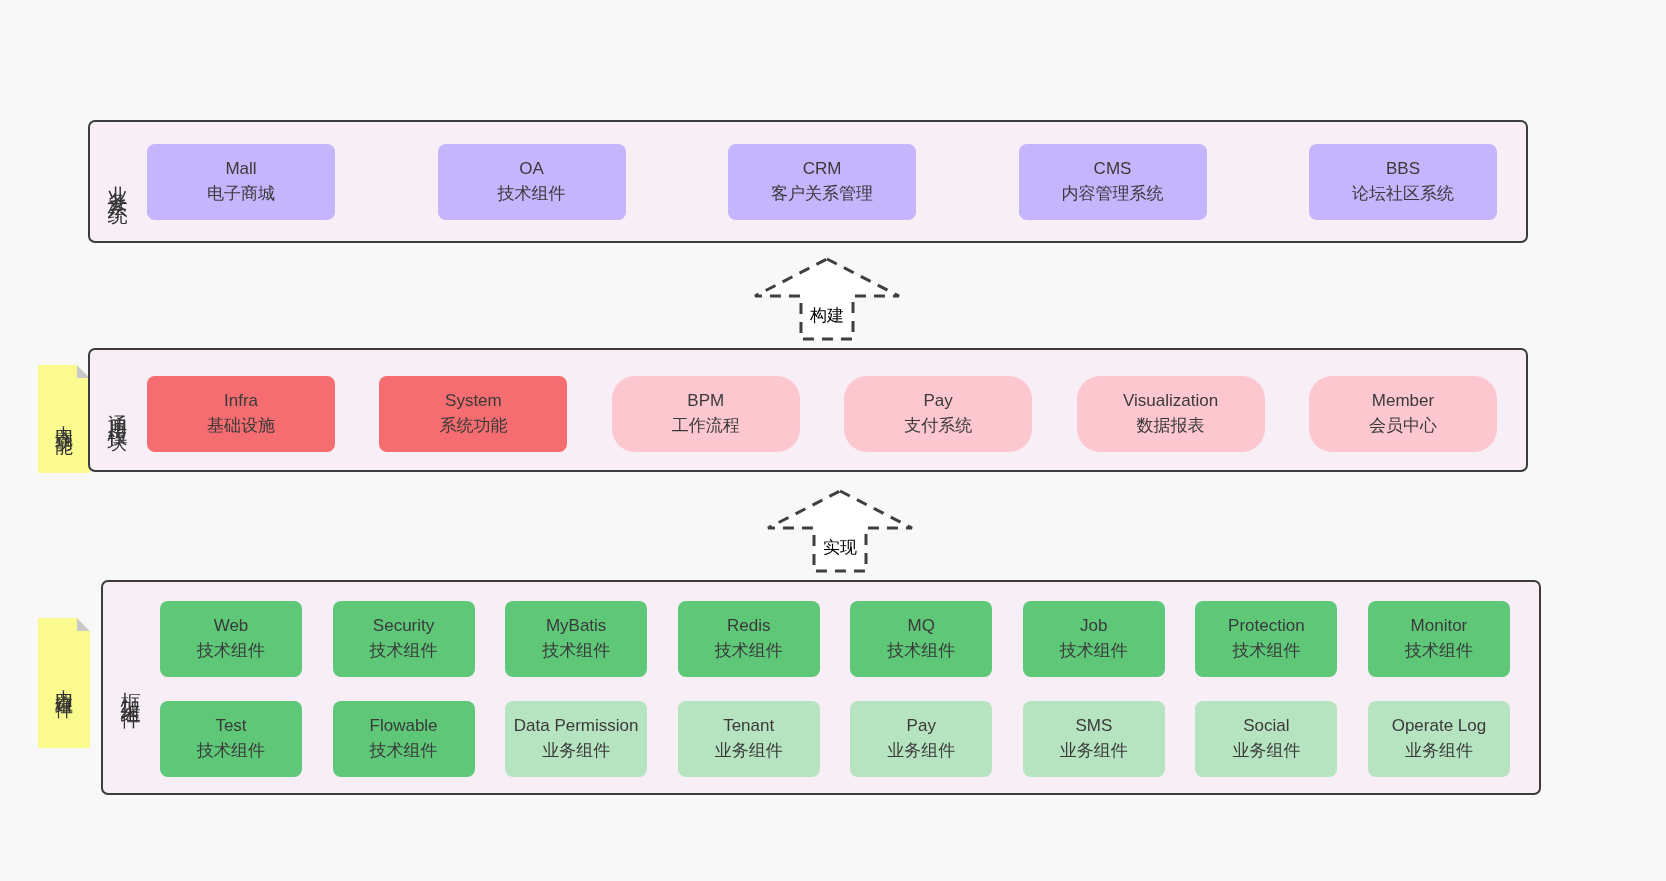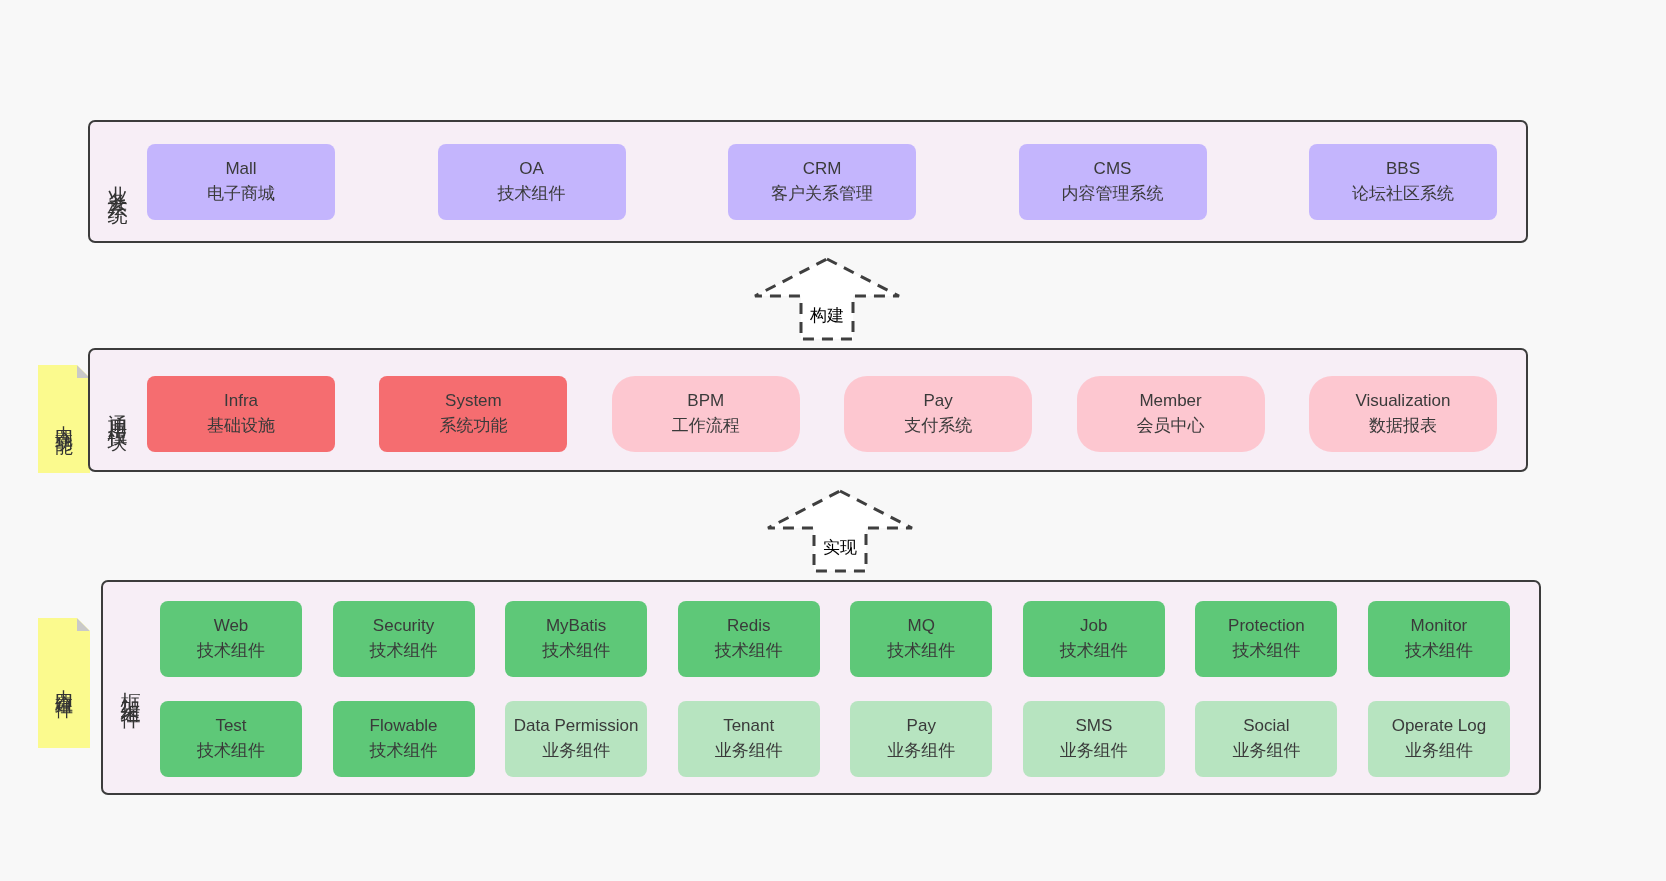--- a/index.html
+++ b/index.html
@@ -116,26 +116,26 @@
     </div>
     <div class="box pink w6">
       <div>BPM</div>
       <div>工作流程</div>
     </div>
     <div class="box pink w6">
       <div>Pay</div>
       <div>支付系统</div>
     </div>
     <div class="box pink w6">
+      <div>Visualization</div>
+      <div>数据报表</div>
+    </div>
+    <div class="box pink w6">
       <div>Member</div>
       <div>会员中心</div>
-    </div>
-    <div class="box pink w6">
-      <div>Visualization</div>
-      <div>数据报表</div>
     </div>
   </div>
 </div>
 
 <div class="arrow" style="left:765px;top:488px;">
   <svg width="150" height="86" viewBox="0 0 150 86">
     <polygon points="75,3 147,40 101,40 101,83 49,83 49,40 3,40" fill="#ffffff" stroke="#3f3f3f" stroke-width="3" stroke-dasharray="11 8"></polygon>
   </svg>
   <div class="arrow-label">实现</div>
 </div>

